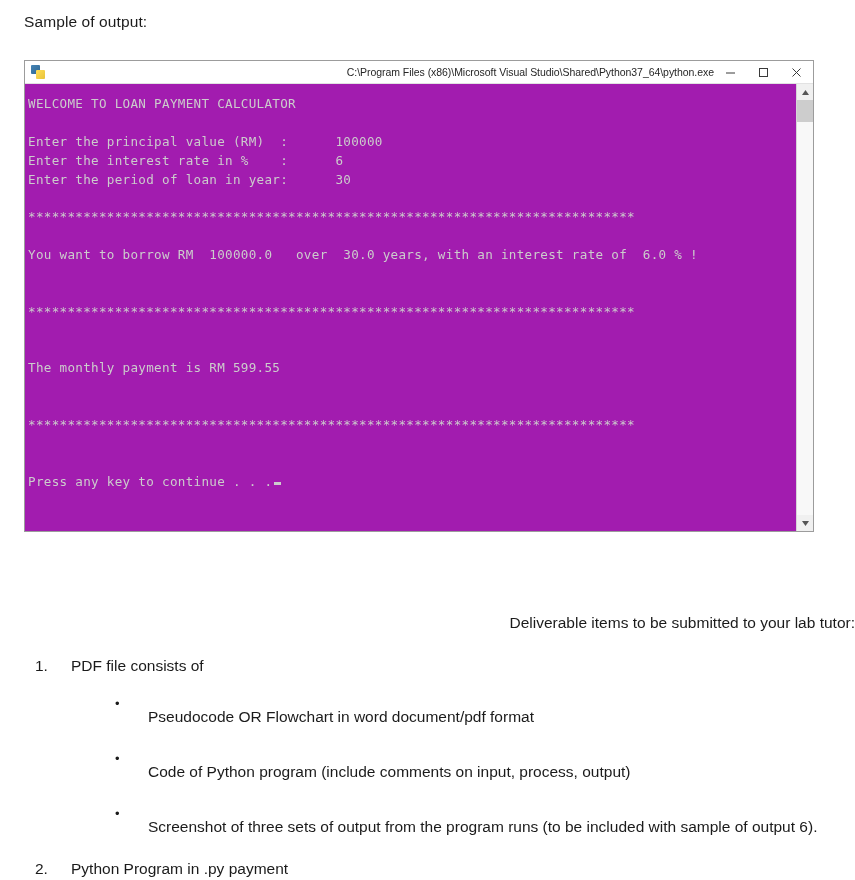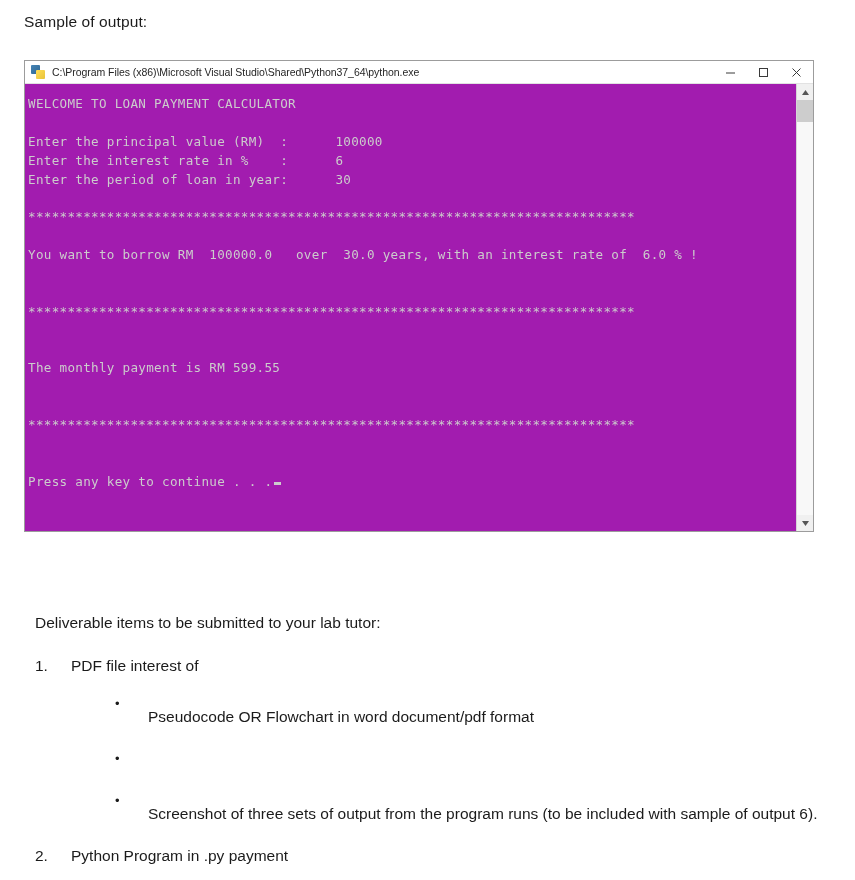--- a/index.html
+++ b/index.html
@@ -31,20 +31,21 @@
     position: absolute;
     left: 0;
     top: 612px;
     width: 855px;
   }
   .deliverable-line {
     margin-left: 35px;
     font-size: 15.5px;
     line-height: 22px;
     color: #1b1b1b;
+    text-align: right;
   }
   .numbered-item {
     display: flex;
     margin-left: 35px;
     margin-top: 21px;
     font-size: 15.5px;
     line-height: 22px;
     color: #1b1b1b;
   }
   .numbered-item .num {
@@ -121,20 +122,21 @@
     background: linear-gradient(135deg,#ffde57,#e8c33a);
     border-radius: 1px;
   }
   .title-text {
     font-size: 10.5px;
     color: #262626;
     white-space: nowrap;
     overflow: hidden;
     letter-spacing: -0.05px;
     flex: 1 1 auto;
+    text-align: right;
   }
   .win-buttons {
     display: flex;
     flex: 0 0 auto;
     height: 22px;
   }
   .win-btn {
     width: 33px;
     height: 22px;
     display: flex;
@@ -260,30 +262,31 @@
       </div>
     </div>
   </div>
 </div>
 
 <div class="doc-lower">
   <div class="deliverable-line">Deliverable items to be submitted to your lab tutor:</div>
 
   <div class="numbered-item">
     <span class="num">1.</span>
-    <span class="body">PDF file interest of</span>
+    <span class="body">PDF file consists of</span>
   </div>
 
   <div class="bullet-list">
     <div class="bullet-item">
       <span class="dot">•</span>
       <span class="body">Pseudocode OR Flowchart in word document/pdf format</span>
     </div>
     <div class="bullet-item">
       <span class="dot">•</span>
+      <span class="body">Code of Python program (include comments on input, process, output)</span>
     </div>
     <div class="bullet-item">
       <span class="dot">•</span>
       <span class="body">Screenshot of three sets of output from the program runs (to be included with sample of output 6).</span>
     </div>
   </div>
 
   <div class="numbered-item">
     <span class="num">2.</span>
     <span class="body">Python Program in .py payment</span>

